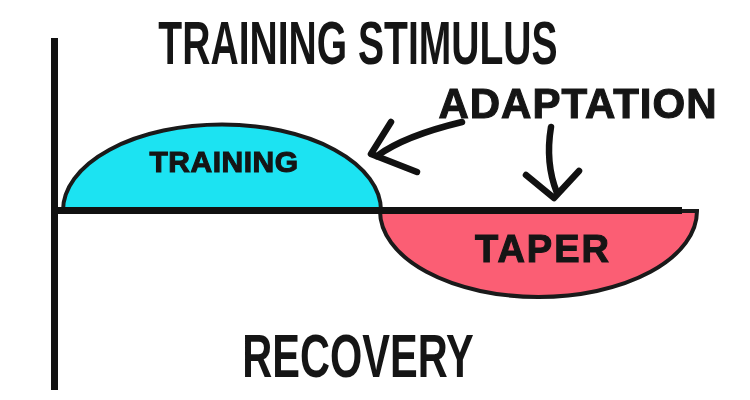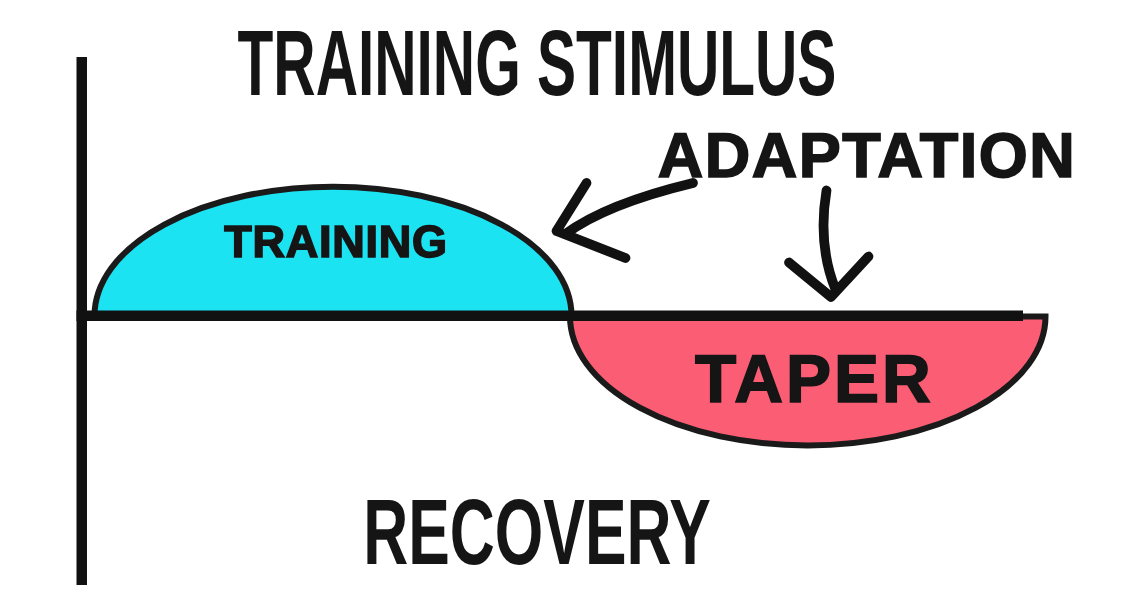--- a/index.html
+++ b/index.html
@@ -70,21 +70,21 @@
     top: 147px;
     font-size: 30px;
     line-height: 29px;
     letter-spacing: 0.5px;
     text-align: center;
     transform: translateX(-50%);
   }
   .taper {
     left: 543px;
     top: 230px;
-    font-size: 45px;
+    font-size: 38px;
     letter-spacing: 2px;
     transform: translateX(-50%);
   }
 </style>
 </head>
 <body>
 
 <div class="canvas">
 
   <svg class="shapes-svg" viewBox="0 0 750 400">

